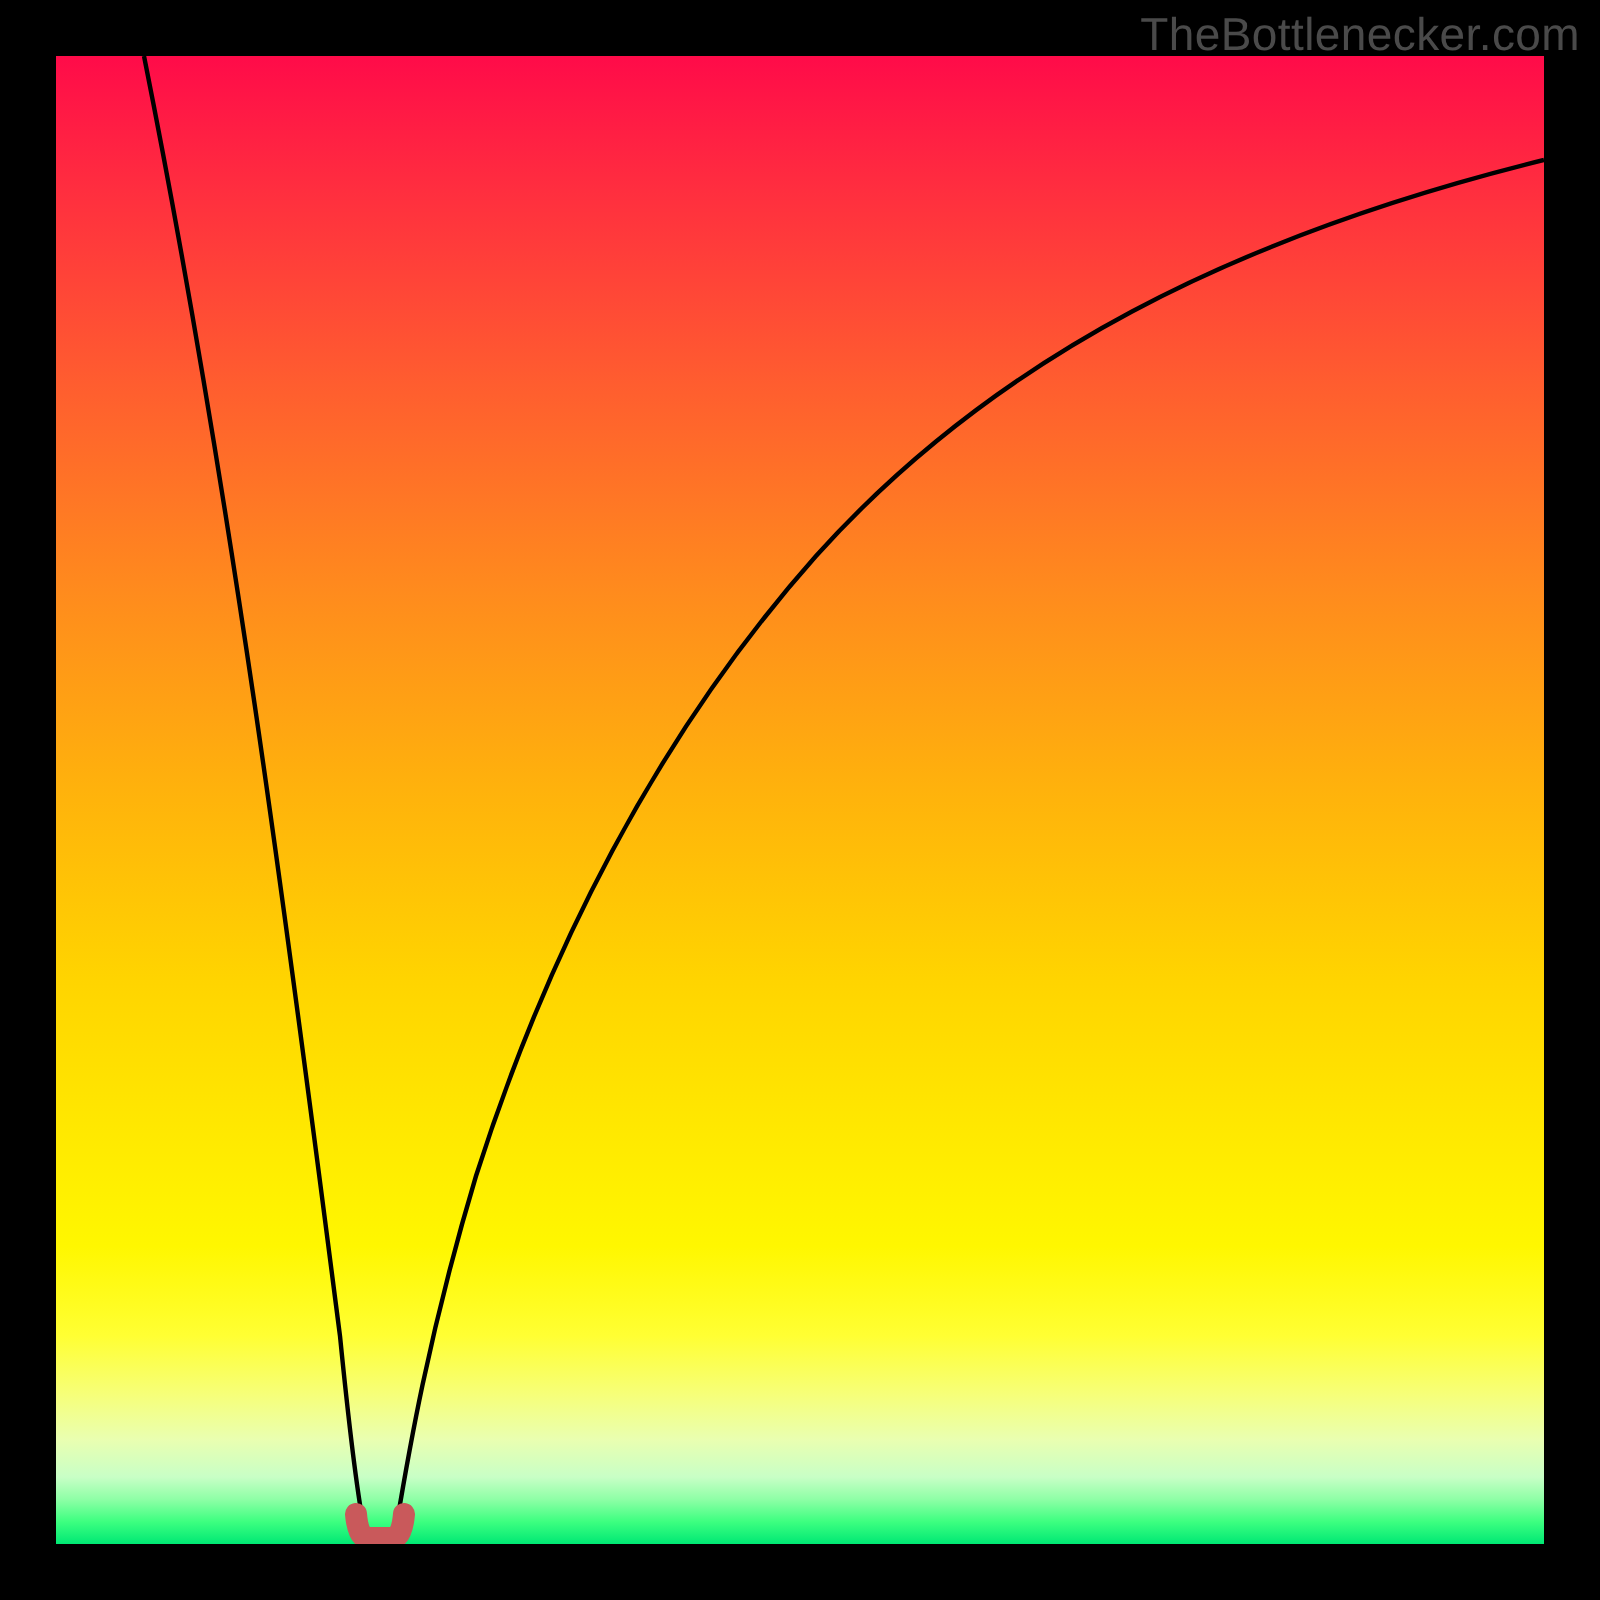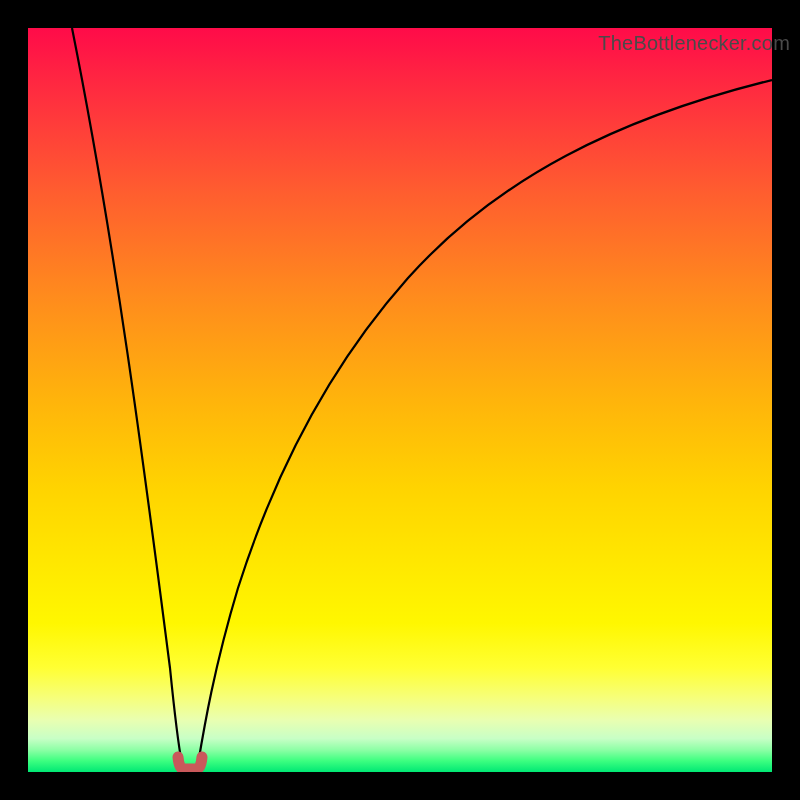--- a/index.html
+++ b/index.html
@@ -33,25 +33,24 @@
       #8effa6 97%,
       #3dff80 98.5%,
       #00e874 100%
     );
   }
   .watermark {
     position: absolute;
     top: 4px;
     right: 10px;
     color: #4a4a4a;
-    font-size: 20px;
+    font-size: 23px;
     letter-spacing: 0.2px;
     font-weight: 400;
     user-select: none;
-    margin-top: 28px;
   }
   svg.curves {
     position: absolute;
     left: 0;
     top: 0;
     width: 744px;
     height: 744px;
   }
   .curve {
     fill: none;

